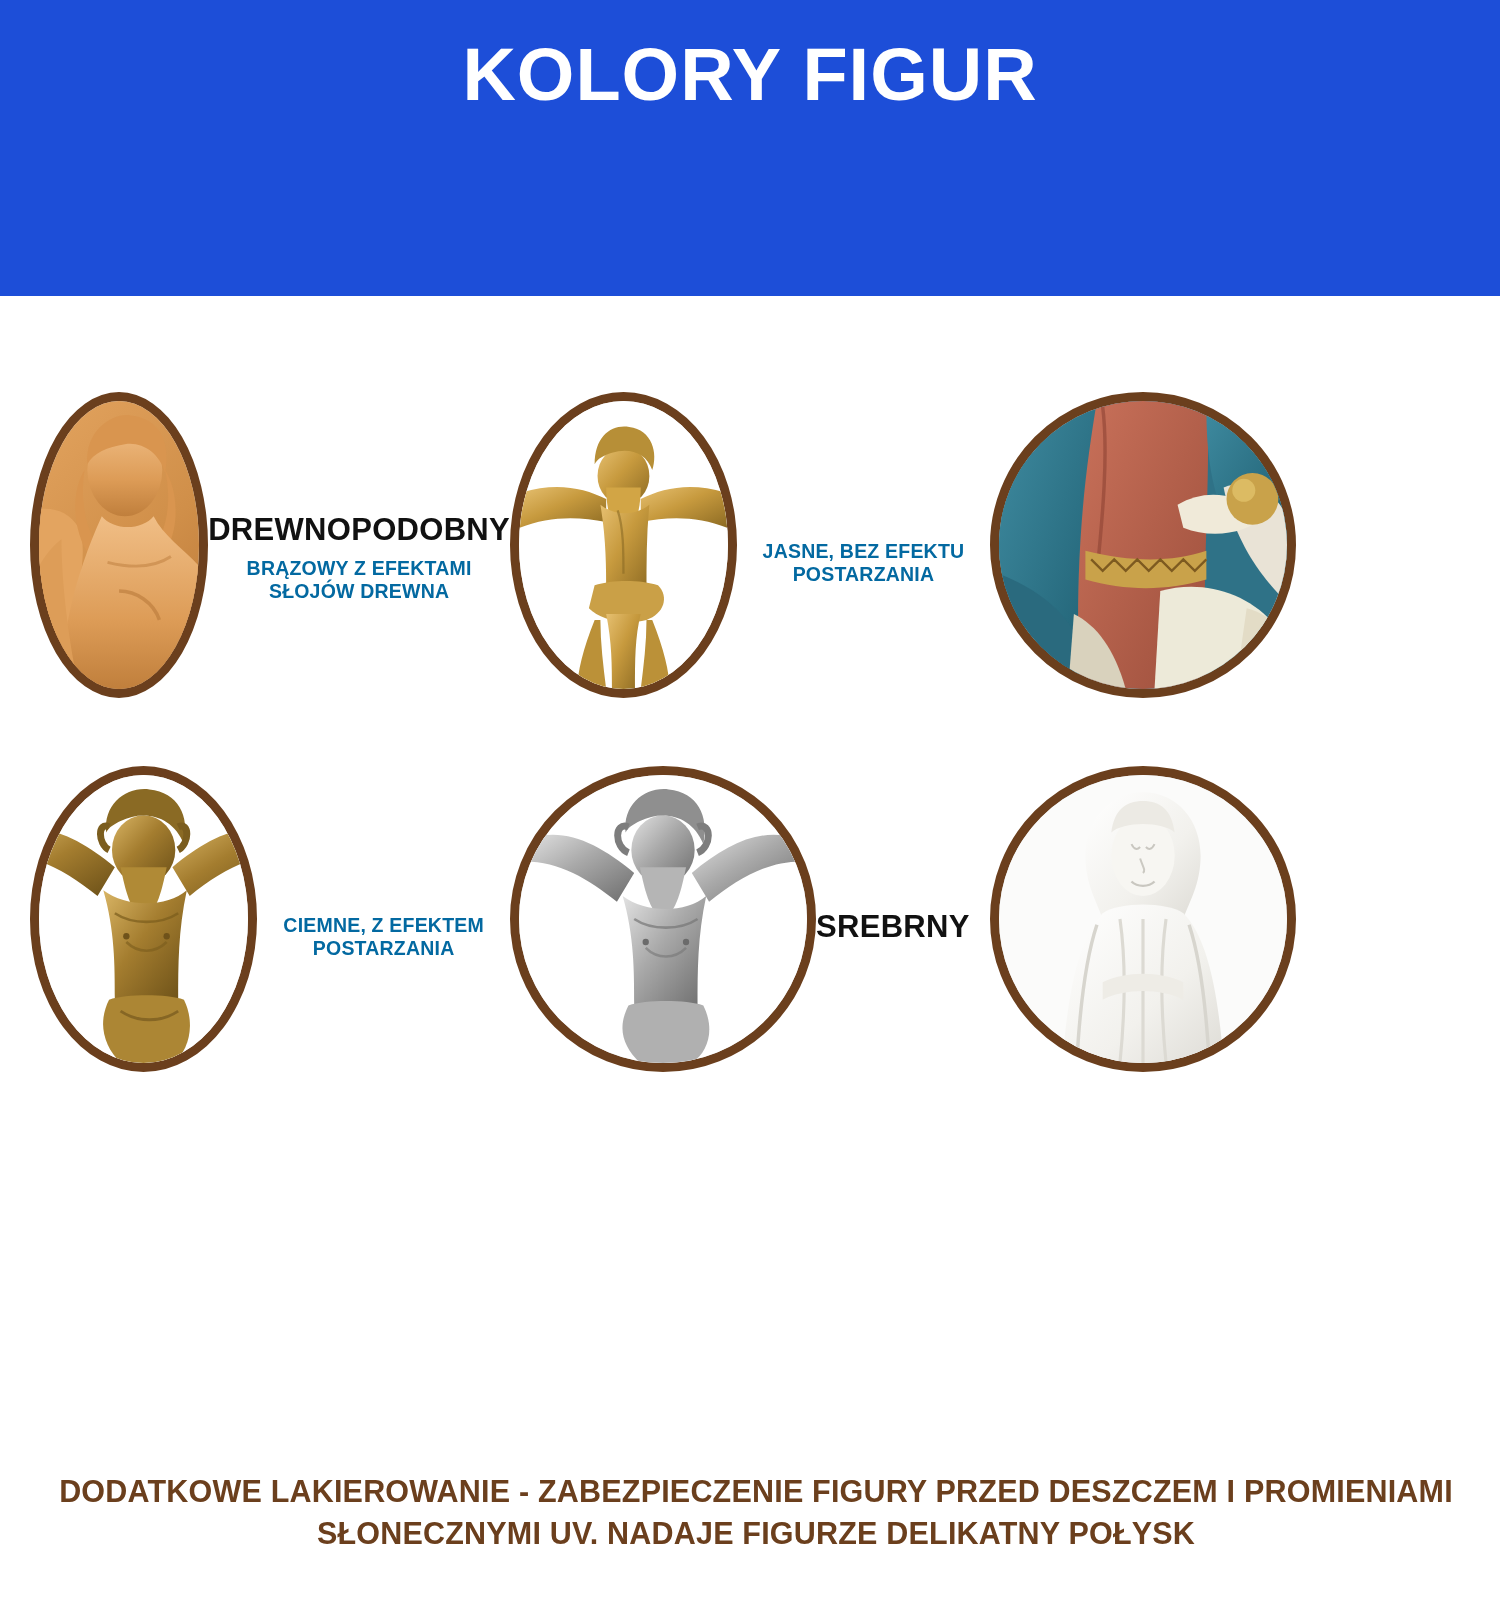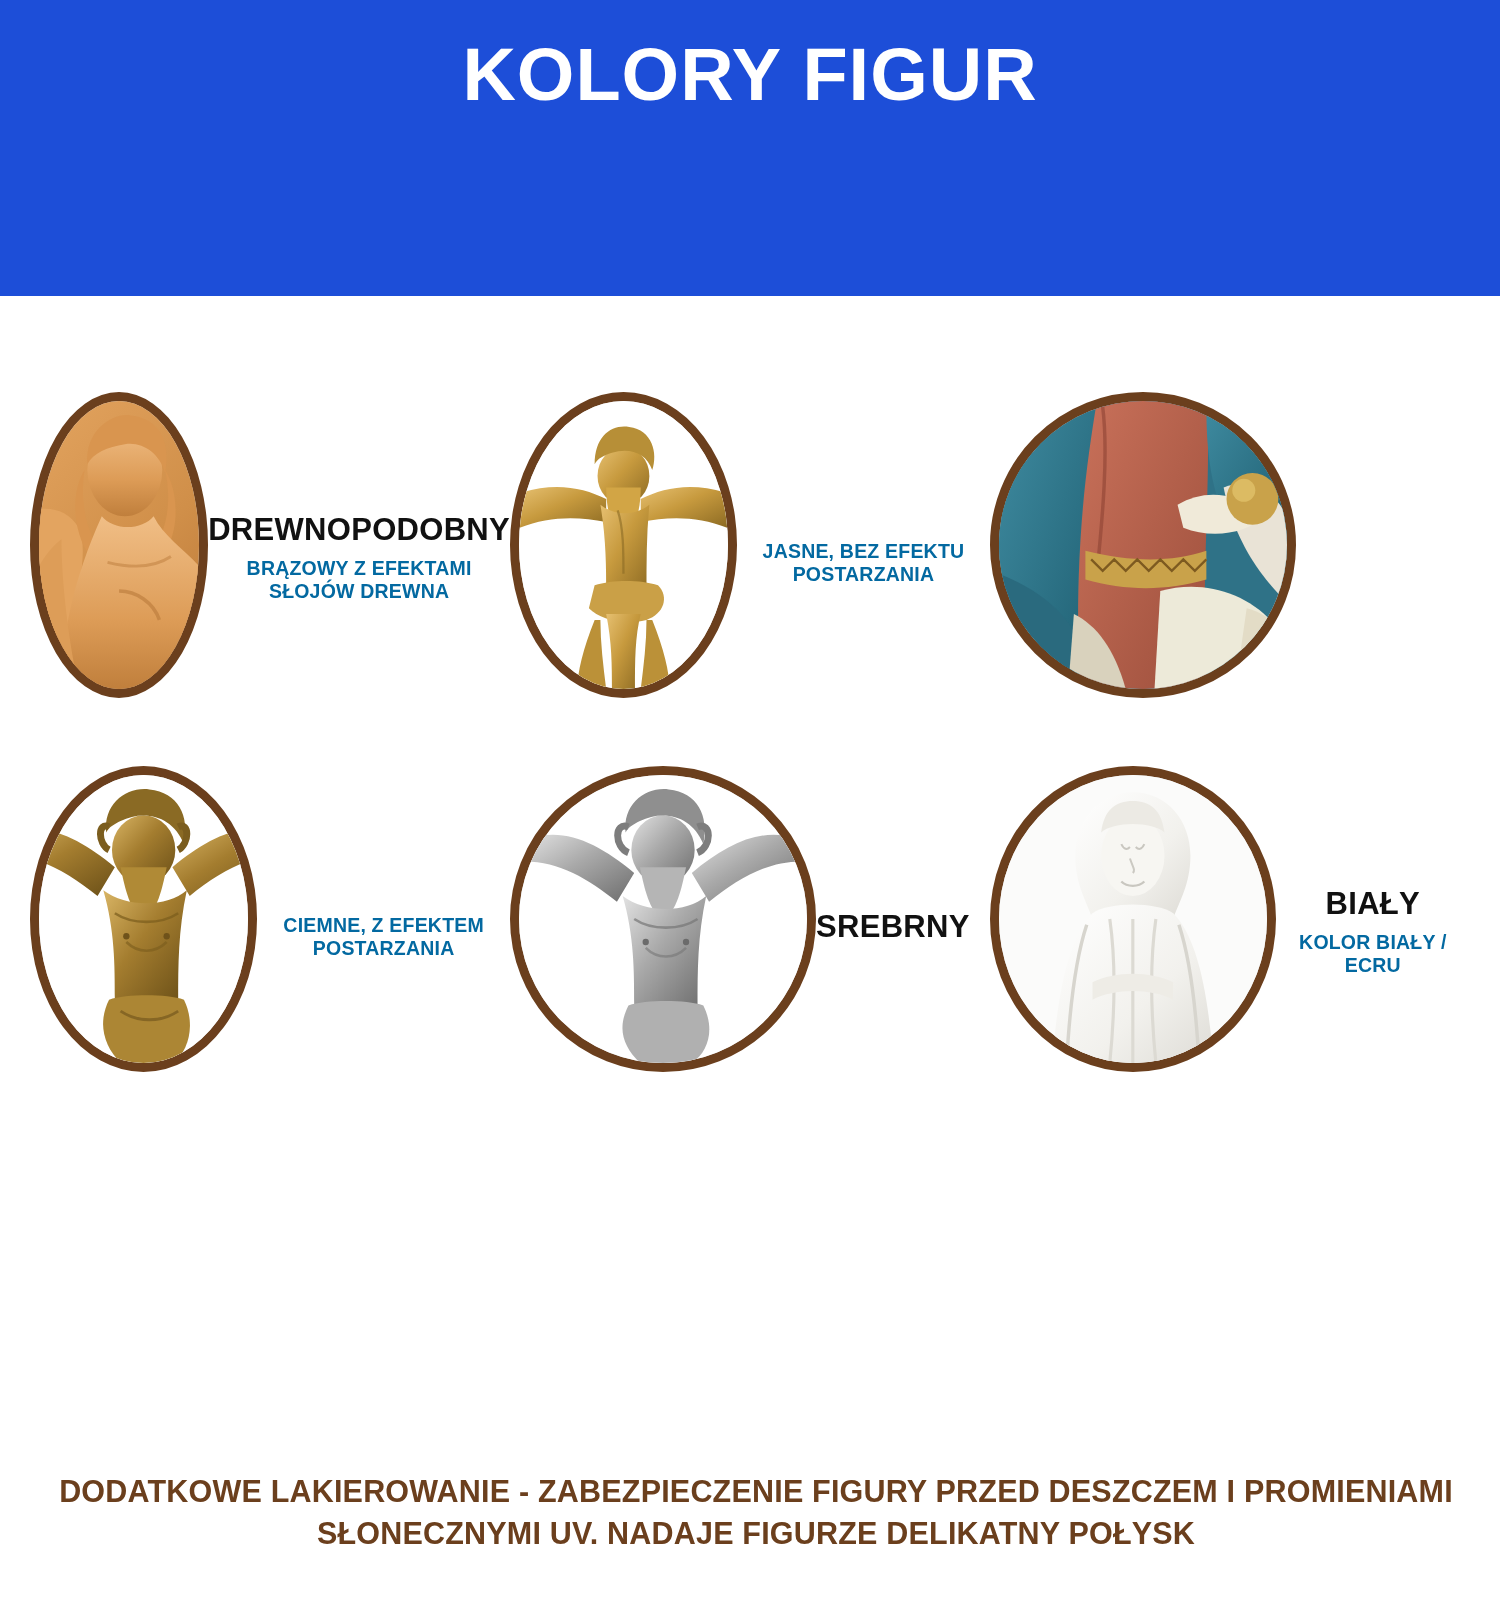--- a/index.html
+++ b/index.html
@@ -317,20 +317,16 @@
           <path d="M36 48 C42 44 58 44 64 48 C72 56 76 74 78 100 L22 100 C24 74 28 56 36 48 Z" fill="url(#whitestone)"></path>
           <path d="M42 50 C44 64 44 80 42 100" stroke="#dcdad3" stroke-width="1.1" fill="none"></path>
           <path d="M50 50 C50 66 50 82 50 100" stroke="#dcdad3" stroke-width="1.1" fill="none"></path>
           <path d="M58 50 C56 64 56 80 58 100" stroke="#dcdad3" stroke-width="1.1" fill="none"></path>
           <path d="M34 52 C30 64 28 82 27 100" stroke="#d7d5ce" stroke-width="1.2" fill="none"></path>
           <path d="M66 52 C70 64 72 82 73 100" stroke="#d7d5ce" stroke-width="1.2" fill="none"></path>
           <path d="M36 72 C44 68 56 68 64 72 L64 78 C56 74 44 74 36 78 Z" fill="#eeece6"></path>
         </svg>
       </div>
     </div>
-    <div class="caption">
-      <div class="cap-title">BIAŁY</div>
-      <div class="cap-sub">KOLOR BIAŁY / ECRU</div>
-    </div>
   </div>
 </div>
 
 <div class="footer">DODATKOWE LAKIEROWANIE - ZABEZPIECZENIE FIGURY PRZED DESZCZEM I PROMIENIAMI SŁONECZNYMI UV. NADAJE FIGURZE DELIKATNY POŁYSK</div>
 
 </body></html>

